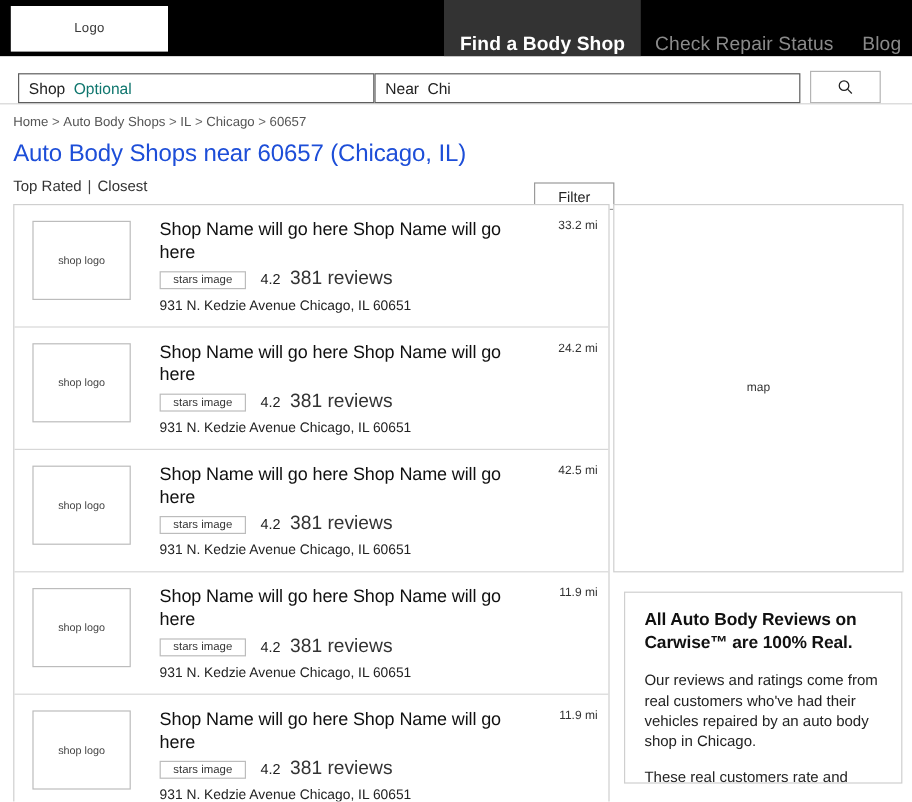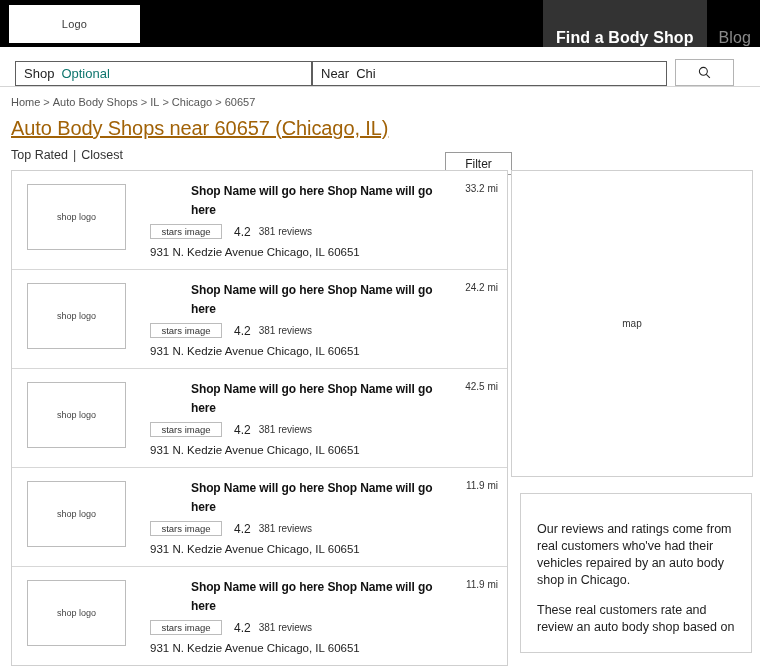--- a/index.html
+++ b/index.html
@@ -106,24 +106,23 @@
   .crumbs {
     padding: 9px 0 0 11px;
     font-size: 11px;
     color: #555555;
   }
   .crumbs span { white-space: nowrap; }
   .crumb-sep { padding: 0 3px; color: #666; }
   .page-title {
     padding: 9px 0 0 11px;
     font-size: 20px;
-    color: #a16207;
+    color: #1d4ed8;
     font-weight: normal;
     letter-spacing: -0.1px;
-    text-decoration: underline;
   }
   .sortrow {
     position: relative;
     height: 30px;
     padding: 8px 0 0 11px;
     box-sizing: border-box;
     font-size: 12.5px;
     color: #333333;
   }
   .sortrow .sort-sep { padding: 0 5px; color: #444; }
@@ -164,45 +163,44 @@
   .shop-card {
     position: relative;
     display: flex;
     padding: 11px 0 11px 15px;
     border-bottom: 1px solid #d7d7d7;
     box-sizing: border-box;
   }
   .shop-card.last { border-bottom: none; }
   .shop-logo {
     flex: 0 0 auto;
-    width: 99px;
+    width: 82px;
     height: 66px;
     border: 1px solid #bcbcbc;
     display: flex;
     align-items: center;
     justify-content: center;
     font-size: 9px;
     color: #444444;
     box-sizing: border-box;
     margin-top: 2px;
   }
   .shop-info {
     flex: 1 1 auto;
     padding-left: 24px;
     padding-right: 58px;
     box-sizing: border-box;
     min-width: 0;
   }
   .shop-name {
-    font-size: 12px;
-    font-weight: bold;
+    font-size: 15px;
+    font-weight: normal;
     line-height: 19px;
     color: #111111;
     letter-spacing: -0.1px;
-    margin-left: 41px;
   }
   .rating-row {
     display: flex;
     align-items: center;
     margin-top: 4px;
   }
   .stars-img {
     width: 72px;
     height: 15px;
     border: 1px solid #bcbcbc;
@@ -213,21 +211,21 @@
     color: #333333;
     box-sizing: border-box;
   }
   .rating-value {
     margin-left: 12px;
     font-size: 12px;
     color: #222222;
   }
   .review-count {
     margin-left: 8px;
-    font-size: 10px;
+    font-size: 16px;
     color: #333333;
   }
   .shop-address {
     margin-top: 7px;
     font-size: 11.5px;
     color: #222222;
   }
   .shop-distance {
     position: absolute;
     right: 9px;
@@ -283,20 +281,23 @@
 <body>
 
 <div class="topnav">
   <div class="logo-box">
     <span>Logo</span>
   </div>
   <div class="nav-spacer"></div>
   <div class="nav-items">
     <div class="nav-item active">
       <span>Find a Body Shop</span>
+    </div>
+    <div class="nav-item">
+      <span>Check Repair Status</span>
     </div>
     <div class="nav-item last">
       <span>Blog</span>
     </div>
   </div>
 </div>
 
 <div class="searchbar">
   <div class="field field-shop">
     <span class="field-label">Shop</span>
@@ -424,19 +425,20 @@
         <div class="shop-distance">11.9 mi</div>
       </div>
 
     </div>
 
     <div class="right-rail">
       <div class="map-panel">
         <span>map</span>
       </div>
       <div class="reviews-panel">
+        <div class="reviews-title">All Auto Body Reviews on Carwise™ are 100% Real.</div>
         <div class="reviews-para">Our reviews and ratings come from real customers who've had their vehicles repaired by an auto body shop in Chicago.</div>
         <div class="reviews-para">These real customers rate and review an auto body shop based on</div>
       </div>
     </div>
 
   </div>
 </div>
 
 </body></html>

